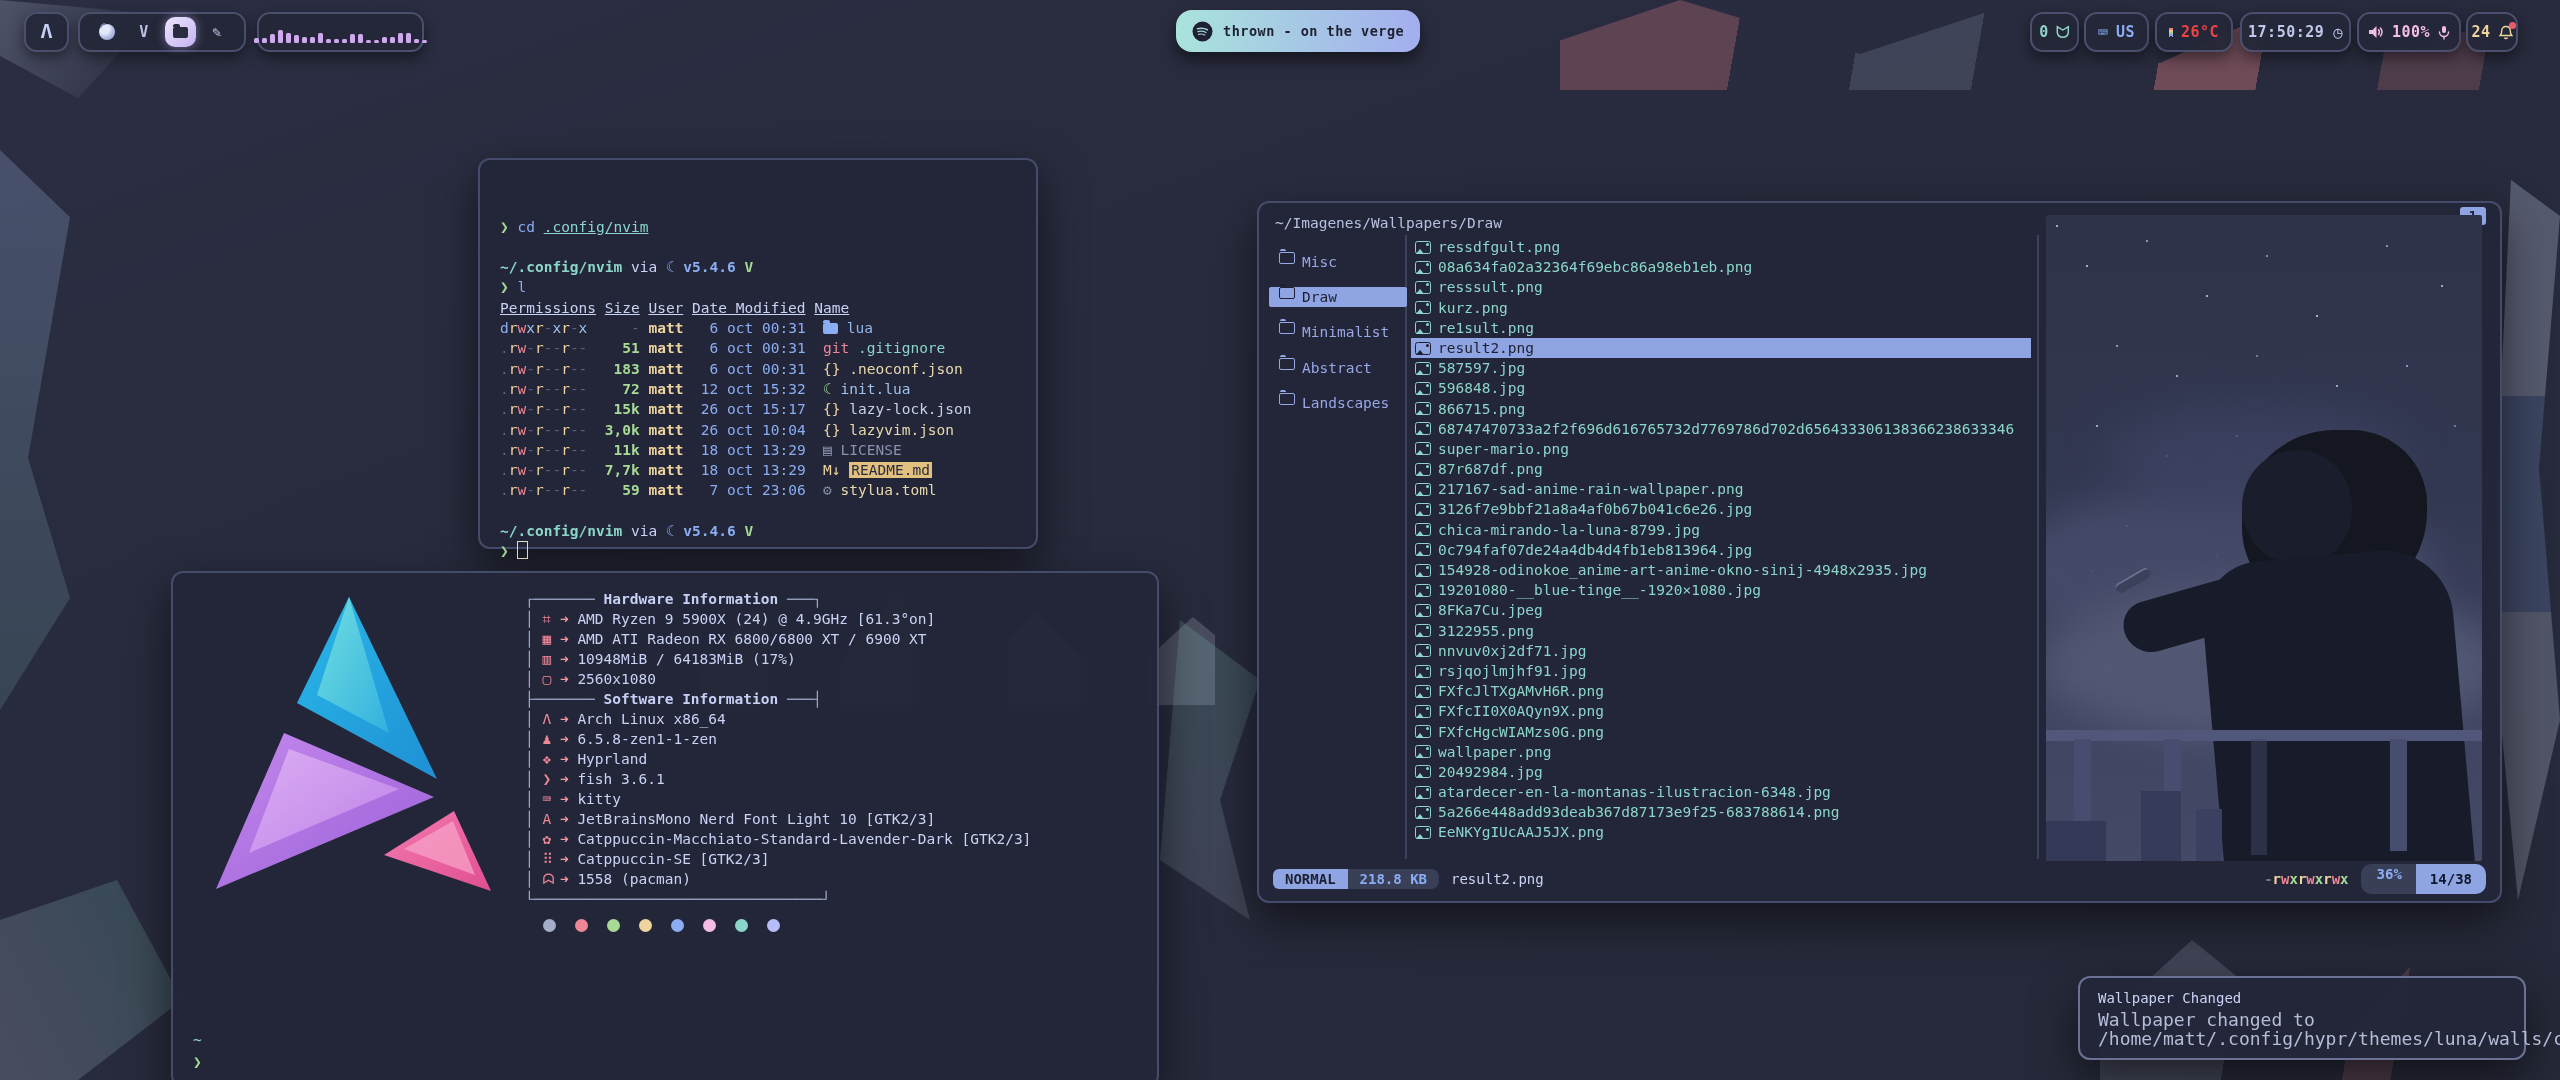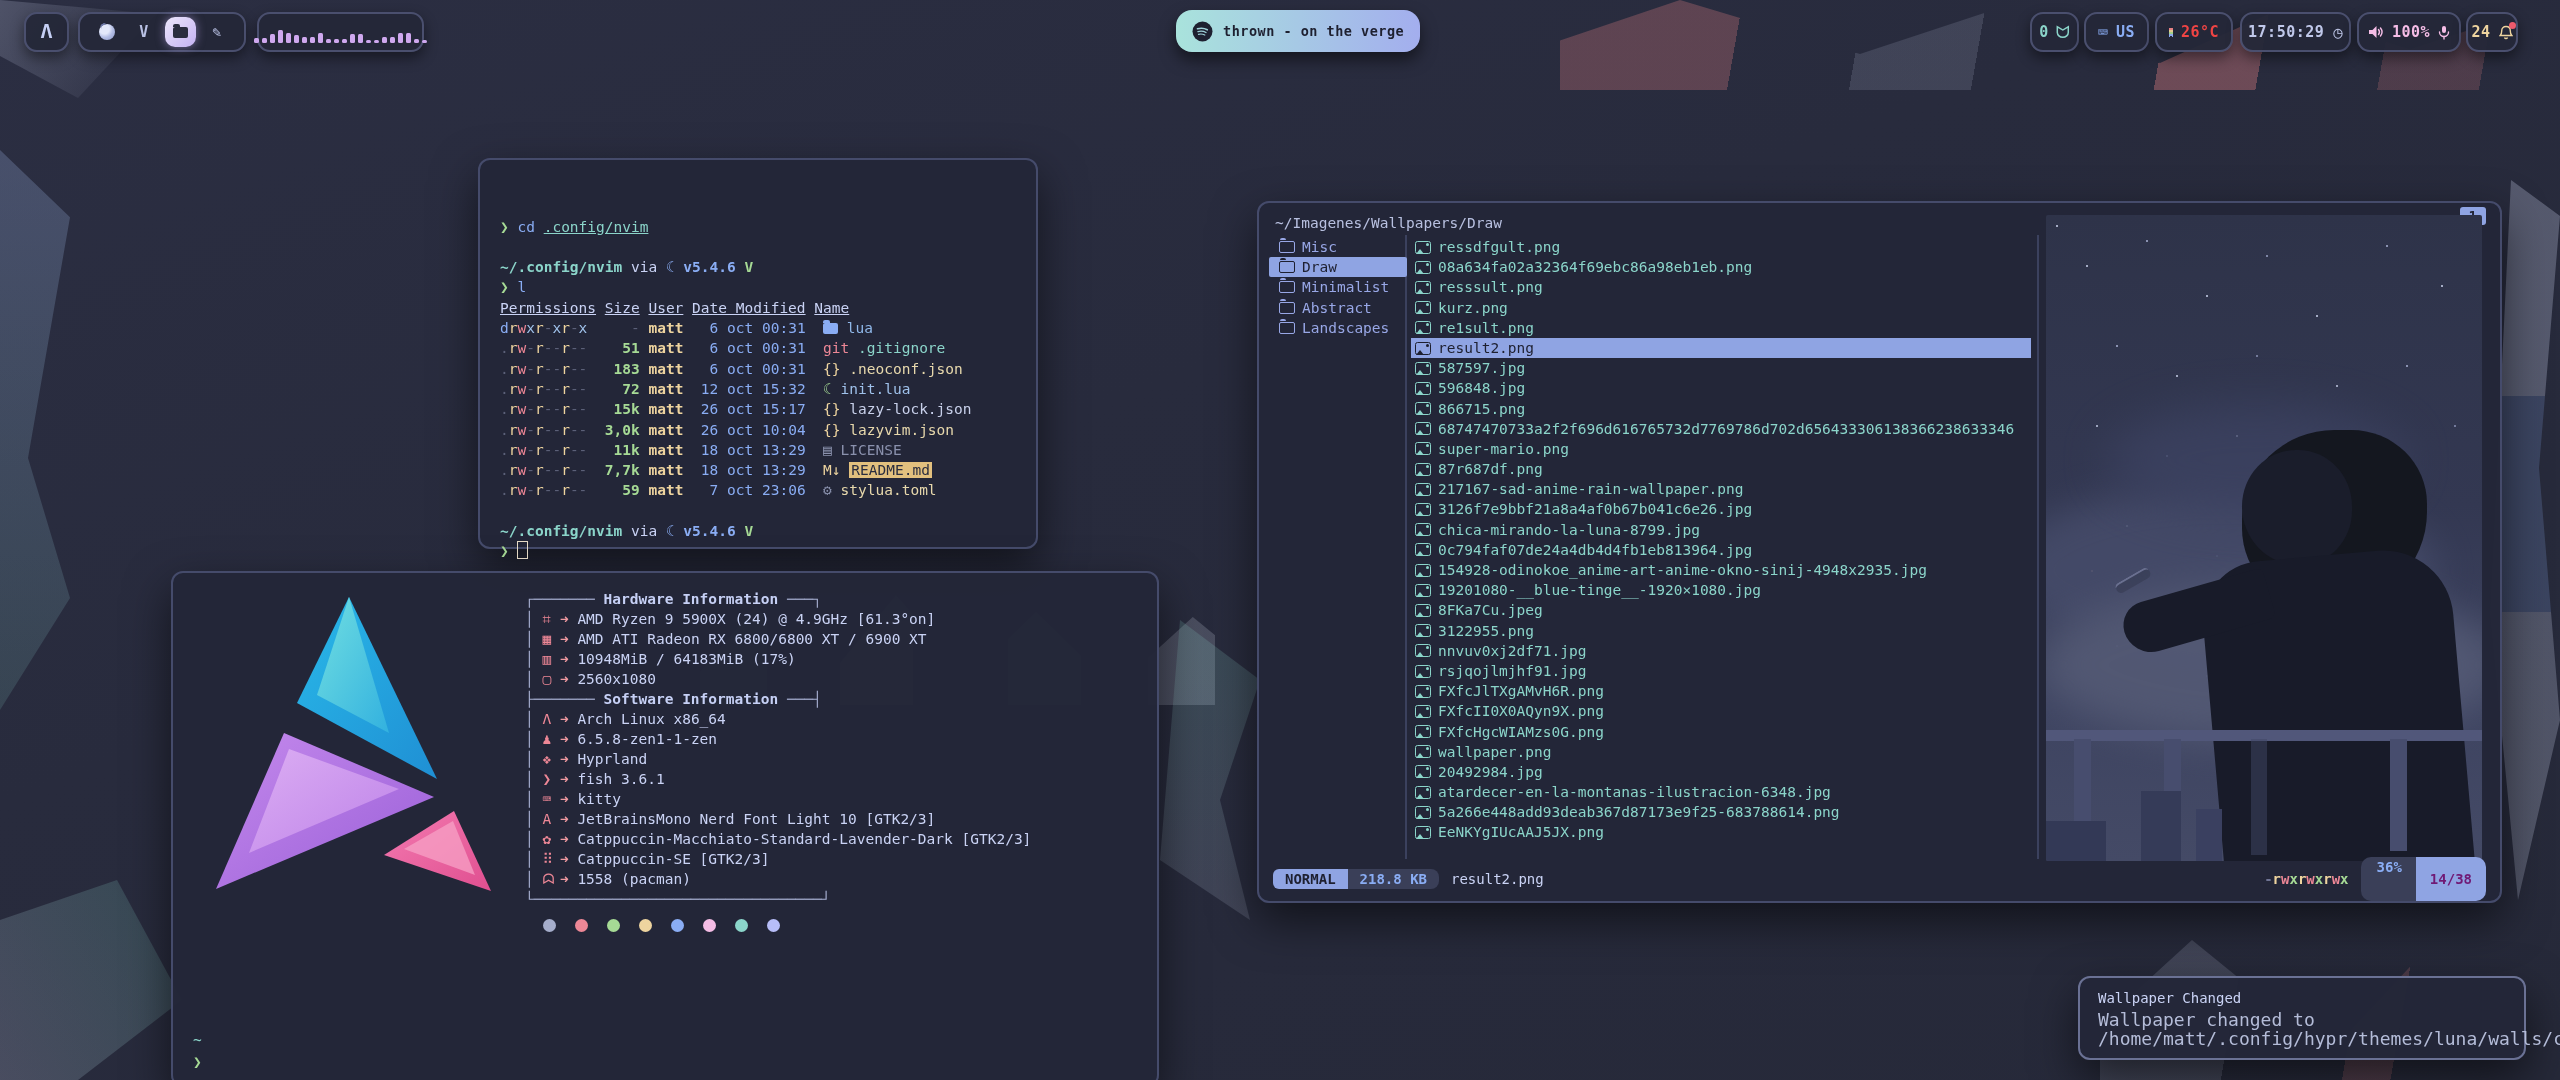--- a/index.html
+++ b/index.html
@@ -50,21 +50,21 @@
   .f-icon{display:inline-block;width:2ch;color:#ed8796;text-align:left;}
   .f-arrow{color:#ee99a0;}
   .dots{display:flex;gap:19px;margin:10px 0 0 18px;}
   .dots span{width:13px;height:13px;border-radius:50%;display:inline-block;}
   #fetch-prompt{position:absolute;left:20px;bottom:12px;font-size:14.5px;line-height:22px;}
   
   #files{left:1257px;top:201px;width:1245px;height:702px;padding:10px 14px;font-size:14.5px;}
   #files .path{color:#b8c0e0;margin:2px 0 6px 2px;}
   .vline{position:absolute;top:32px;bottom:42px;width:2px;background:#3b415e;}
   #fm-side{position:absolute;left:10px;top:34px;width:138px;line-height:20.2px;}
-  .side-row{display:flex;align-items:center;gap:7px;color:#98a7e6;height:20.2px;padding-left:10px;border-radius:2px;}
+  .side-row{display:flex;align-items:flex-start;gap:7px;color:#98a7e6;height:20.2px;padding-left:10px;border-radius:2px;margin-top:15px;}
   .side-sel{background:#8fa4e3;color:#1e2030;}
   #fm-list{position:absolute;left:152px;top:34px;width:620px;bottom:46px;overflow:hidden;line-height:20.2px;}
   .file-row{display:flex;align-items:center;gap:7px;color:#8bd5ca;height:20.2px;padding-left:4px;white-space:nowrap;}
   .file-sel{background:#8fa4e3;color:#1e2030;}
   .icn-pic{display:inline-block;width:14px;height:11px;border:1.6px solid currentColor;border-radius:2.5px;position:relative;flex:0 0 auto;}
   .icn-pic:before{content:"";position:absolute;right:1.5px;top:1px;width:3px;height:3px;border-radius:50%;background:currentColor;}
   .icn-pic:after{content:"";position:absolute;left:0px;bottom:-1px;border-left:4px solid transparent;border-right:4px solid transparent;border-bottom:5px solid currentColor;}
   #tab-badge{position:absolute;right:14px;top:4px;background:#8fa4e3;color:#232638;font-weight:bold;
     padding:1px 9px;border-radius:3px;font-size:14px;}
   
@@ -79,21 +79,21 @@
   .cloud{position:absolute;border-radius:50%;}
   .g-part{position:absolute;background:#181b29;}
   .rail{position:absolute;background:#4a5070;}
   
   #fm-status{position:absolute;left:14px;right:14px;bottom:10px;height:24px;display:flex;align-items:center;font-size:14px;font-weight:bold;}
   .badge-mode{background:#8fa4e3;color:#1e2030;border-radius:6px 0 0 6px;padding:2px 12px;}
   .badge-size{background:#3a3f58;color:#8aadf4;border-radius:0 8px 8px 0;padding:2px 12px;}
   .st-name{color:#cad3f5;margin-left:12px;font-weight:normal;}
   .st-right{margin-left:auto;display:flex;align-items:center;gap:12px;}
   .badge-pct{background:#3a3f58;color:#8aadf4;border-radius:10px 0 0 10px;padding:2px 14px 2px 16px;}
-  .badge-pos{background:#8fa4e3;color:#701a75;border-radius:0 10px 10px 0;padding:14px 14px;}
+  .badge-pos{background:#8fa4e3;color:#0f172a;border-radius:0 10px 10px 0;padding:7px 14px;}
   
   #notify{left:2078px;top:976px;width:448px;height:84px;border:2px solid #6a7194;padding:12px 18px;}
   #notify .n-title{font-size:14px;color:#cad3f5;margin-bottom:5px;}
   #notify .n-body{font-size:18px;color:#b4bcd8;line-height:18.5px;width:390px;}
   svg{display:block;}
 </style>
 </head>
 <body>
 
 <div id="screen">

